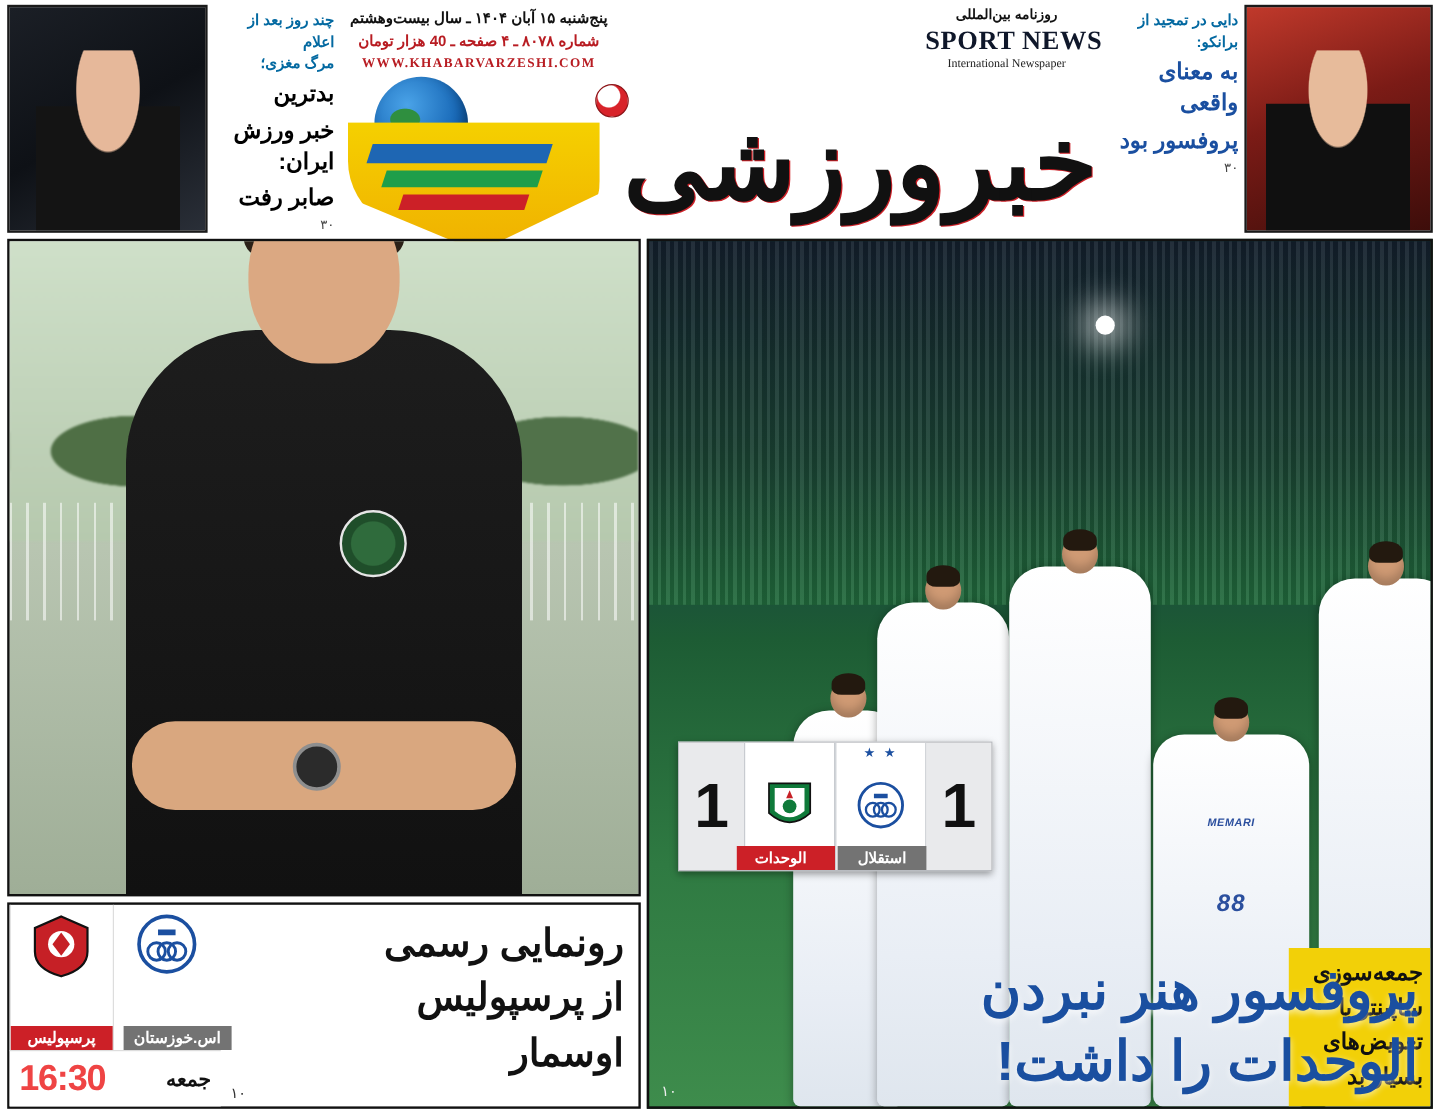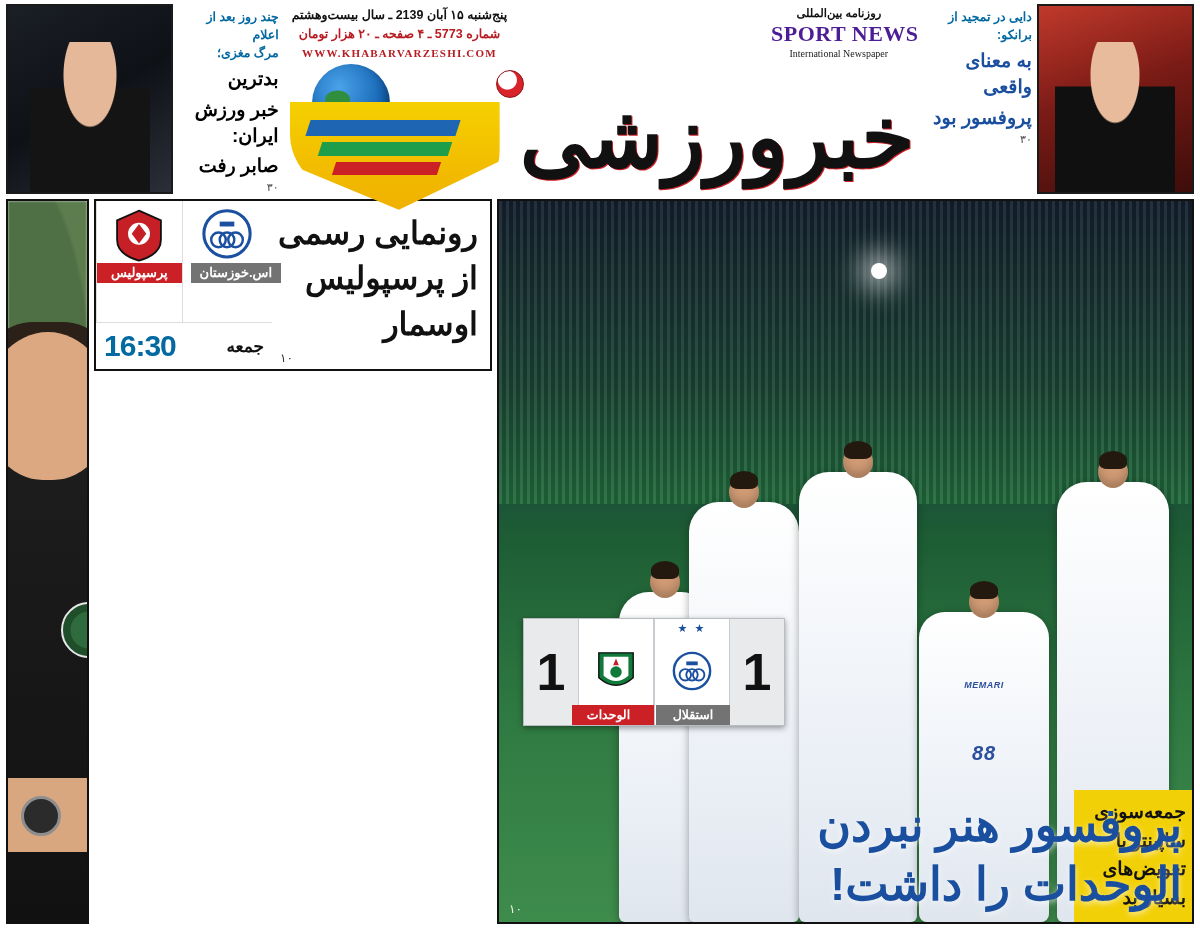--- a/index.html
+++ b/index.html
@@ -128,21 +128,21 @@
   }
   .mh-sportnews .fa-line {
     font-size: 11.5px;
     font-weight: bold;
     color: #111;
   }
   .mh-sportnews .en-title {
     font-family: "Liberation Serif", serif;
     font-size: 22px;
     font-weight: bold;
-    color: #4c1d95;
+    color: #0f172a;
     letter-spacing: 0.5px;
     direction: ltr;
     margin-left: 12px;
   }
   .mh-sportnews .en-sub {
     font-family: "Liberation Serif", serif;
     font-size: 10px;
     color: #222;
     direction: ltr;
   }
@@ -393,23 +393,23 @@
   }
   .yellow-side .line {
     font-size: 19px;
     font-weight: bold;
     color: #111;
     line-height: 1.5;
   }
 
   
   .left-col {
-    width: 486px;
-    display: flex;
-    flex-direction: row;
+    width: 528px;
+    display: flex;
+    flex-direction: column;
     gap: 5px;
   }
   .coach-photo {
     position: relative;
     flex: 1;
     border: 2px solid #111;
     overflow: hidden;
     background: linear-gradient(180deg, #cfd9cc 0%, #b9c6b2 45%, #9fae97 100%);
   }
   .coach-bg-trees {
@@ -509,21 +509,21 @@
   .lb-crest-row {
     flex: 1;
     display: flex;
     flex-direction: row-reverse;
   }
   .lb-team {
     flex: 1;
     display: flex;
     flex-direction: column;
     align-items: center;
-    justify-content: flex-start;
+    justify-content: space-between;
     padding-top: 6px;
     border-left: 1px solid #ddd;
   }
   .lb-team .crest { width: 54px; height: 56px; }
   .lb-team .tname {
     width: 100%;
     text-align: center;
     font-size: 13px;
     font-weight: bold;
     color: #fff;
@@ -542,21 +542,21 @@
   }
   .lb-time .day {
     font-size: 17px;
     font-weight: bold;
     color: #111;
     direction: rtl;
   }
   .lb-time .clock {
     font-size: 30px;
     font-weight: bold;
-    color: #0369a1;
+    color: #ef4444;
     font-family: "Liberation Sans", sans-serif;
     letter-spacing: -1px;
   }
 </style>
 </head>
 <body>
 
 <div class="page">
 
   <div class="masthead">
@@ -567,22 +567,22 @@
     <div class="mh-caption-box">
       <div class="mh-kicker">دایی در تمجید از برانکو:</div>
       <div class="mh-headline blue">به معنای واقعی</div>
       <div class="mh-headline blue">پروفسور بود</div>
       <div class="mh-pagenum">۳۰</div>
     </div>
 
     <div class="mh-center">
       <div class="mh-topline">
         <div class="mh-dateblock">
-          <div class="row2">پنج‌شنبه ۱۵ آبان 2139 ـ سال بیست‌وهشتم</div>
-          <div class="row3">شماره 5773 ـ ۴ صفحه ـ ۲۰ هزار تومان</div>
+          <div class="row2">پنج‌شنبه ۱۵ آبان ۱۴۰۴ ـ سال بیست‌وهشتم</div>
+          <div class="row3">شماره ۸۰۷۸ ـ ۴ صفحه ـ 40 هزار تومان</div>
           <div class="site">WWW.KHABARVARZESHI.COM</div>
         </div>
         <div class="mh-sportnews">
           <div class="fa-line">روزنامه بین‌المللی</div>
           <div class="en-title">SPORT NEWS</div>
           <div class="en-sub">International Newspaper</div>
         </div>
       </div>
 
       <div class="mh-logo-row">

